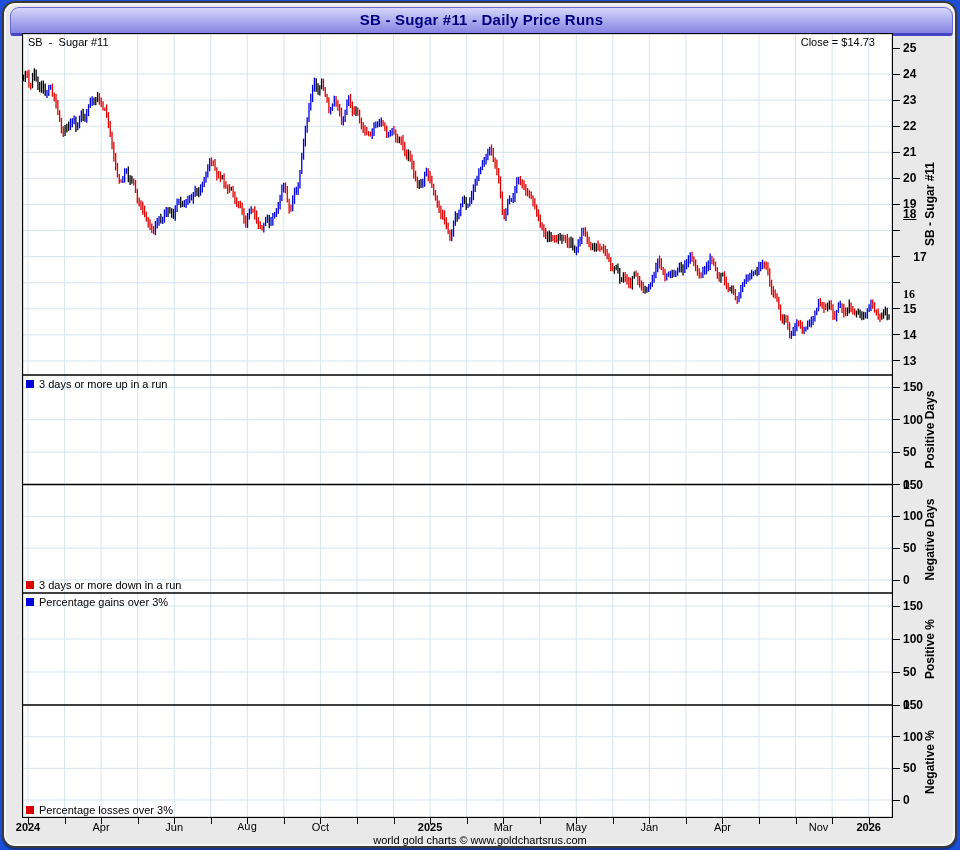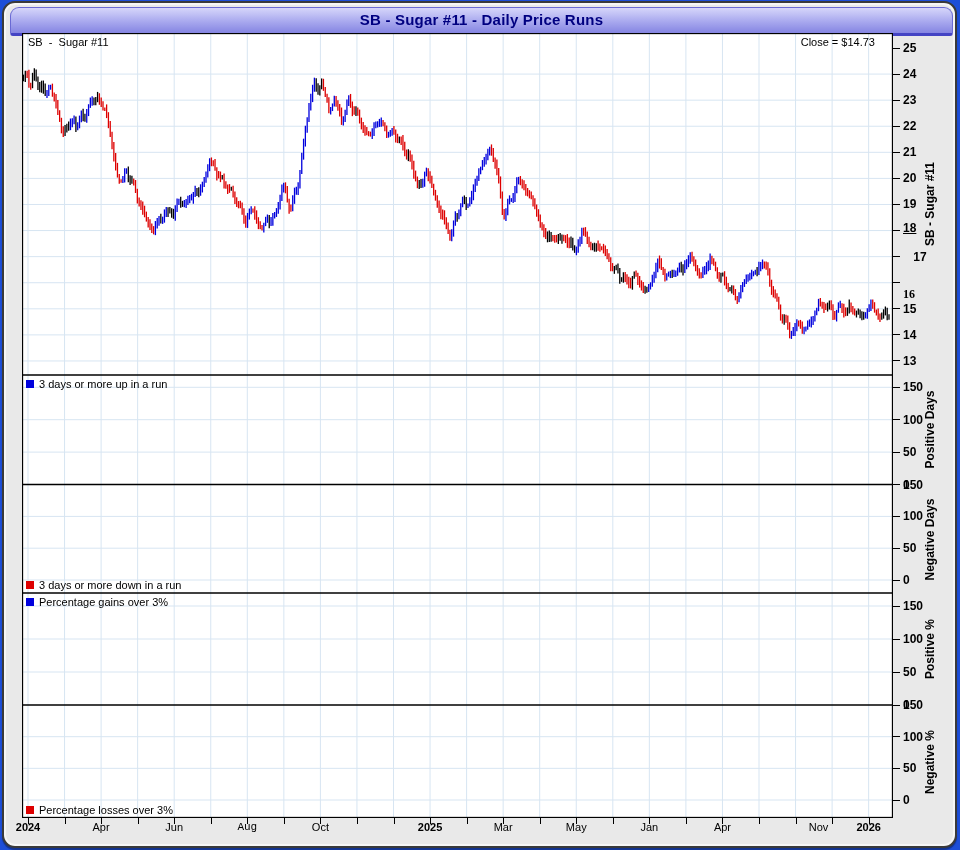--- a/index.html
+++ b/index.html
@@ -602,21 +602,21 @@
       <div class="pticklab" style="top: 94.16px;">23</div>
       <div class="ptick" style="top: 125.74px;"></div>
       <div class="pticklab" style="top: 120.24px;">22</div>
       <div class="ptick" style="top: 151.82px;"></div>
       <div class="pticklab" style="top: 146.32px;">21</div>
       <div class="ptick" style="top: 177.9px;"></div>
       <div class="pticklab" style="top: 172.4px;">20</div>
       <div class="ptick" style="top: 203.98px;"></div>
       <div class="pticklab" style="top: 198.48px;">19</div>
       <div class="ptick" style="top: 230.06px;"></div>
-      <div class="pticklab" style="top: 222px; text-decoration: underline;">18</div>
+      <div class="pticklab" style="top: 208px; text-decoration: underline;">18</div>
       <div class="ptick" style="top: 256.14px;"></div>
       <div class="pticklab" style="top: 250.64px; text-align: center;">17</div>
       <div class="ptick" style="top: 282.22px;"></div>
       <div class="pticklab" style="top: 288px; font-family: Liberation Serif, serif;">16</div>
       <div class="ptick" style="top: 308.3px;"></div>
       <div class="pticklab" style="top: 302.8px;">15</div>
       <div class="ptick" style="top: 334.38px;"></div>
       <div class="pticklab" style="top: 328.88px;">14</div>
       <div class="ptick" style="top: 360.46px;"></div>
       <div class="pticklab" style="top: 354.96px;">13</div>
@@ -704,13 +704,14 @@
       <div class="legend" style="left: 26px; top: 596px;">
         <span class="sq" style="background: rgb(0, 0, 221);"></span>
         <span>Percentage gains over 3%</span>
       </div>
       <div class="legend" style="left: 26px; top: 804px;">
         <span class="sq" style="background: rgb(221, 0, 0);"></span>
         <span>Percentage losses over 3%</span>
       </div>
     </div>
 
+  <div class="footer">world gold charts © www.goldchartsrus.com</div>
 </div>
 
 </body></html>

